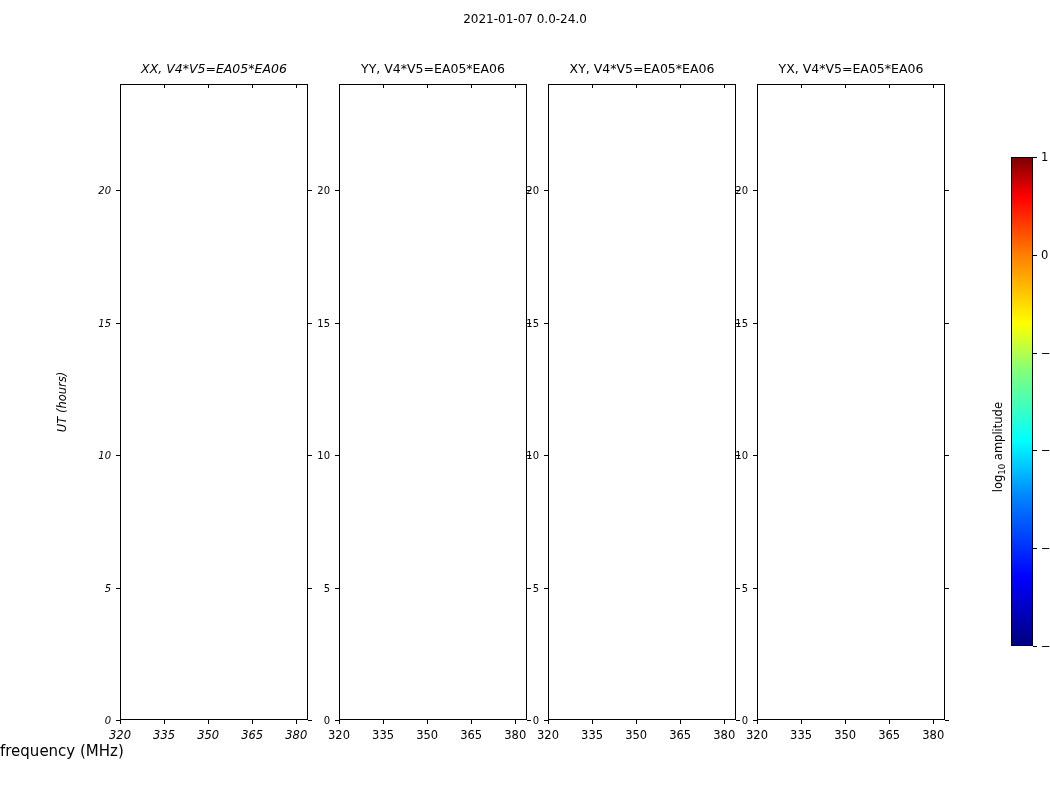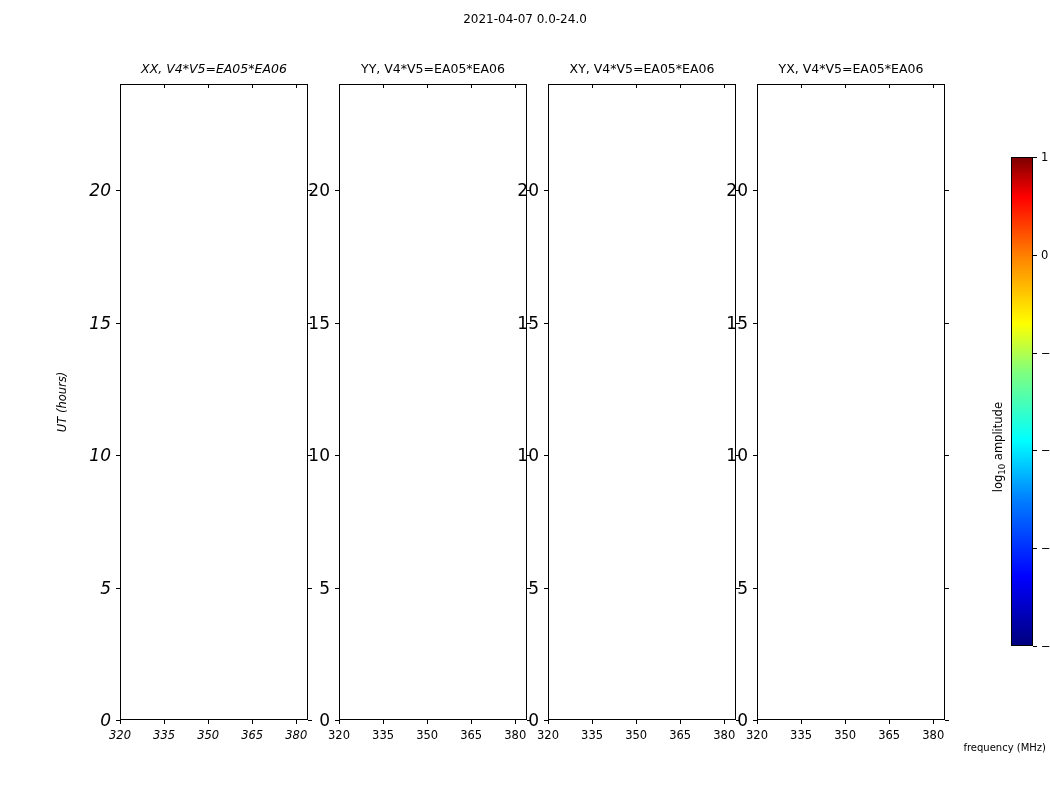--- a/index.html
+++ b/index.html
@@ -87,39 +87,39 @@
     position: absolute;
     bottom: -22px;
     transform: translateX(-50%);
     font-size: 11.5px;
     white-space: nowrap;
   }
   .yticklabel {
     position: absolute;
     left: -9px;
     transform: translate(-100%, -50%);
-    font-size: 17px;
+    font-size: 10px;
     white-space: nowrap;
     text-align: center;
   }
   .ylabel {
     position: absolute;
     left: -58px;
     top: 50%;
     transform: translate(-50%, -50%) rotate(-90deg);
     font-size: 11.5px;
     white-space: nowrap;
   }
   .xlabel {
     position: absolute;
     top: 742px;
     left: 0;
     width: 1046px;
-    text-align: right;
-    font-size: 10px;
+    text-align: left;
+    font-size: 15px;
   }
   
   #colorbar-wrap {
     position: absolute;
     left: 1011px;
     top: 157px;
     width: 22px;
     height: 489px;
   }
   #colorbar {
@@ -167,21 +167,21 @@
     display: inline-block;
     white-space: nowrap;
   }
   sub { font-size: 0.75em; }
 </style>
 </head>
 <body>
 
 <div id="figure">
 
-  <div class="suptitle">2021-04-07 0.0-24.0</div>
+  <div class="suptitle">2021-01-07 0.0-24.0</div>
 
   <div class="panel" id="panel-0" style="left:120px; width:188px;font-style:italic;">
     <div class="panel-title">XX, V4*V5=EA05*EA06</div>
     <div class="axes-frame"></div>
     <div class="ylabel">UT (hours)</div>
   <div class="tick-x" style="left: 0px;"></div>
       <div class="tick-x-top" style="left: 0px;"></div>
       <div class="xticklabel" style="left: 0px;">320</div>
       <div class="tick-x" style="left: 44.0625px;"></div>
       <div class="tick-x-top" style="left: 44.0625px;"></div>

